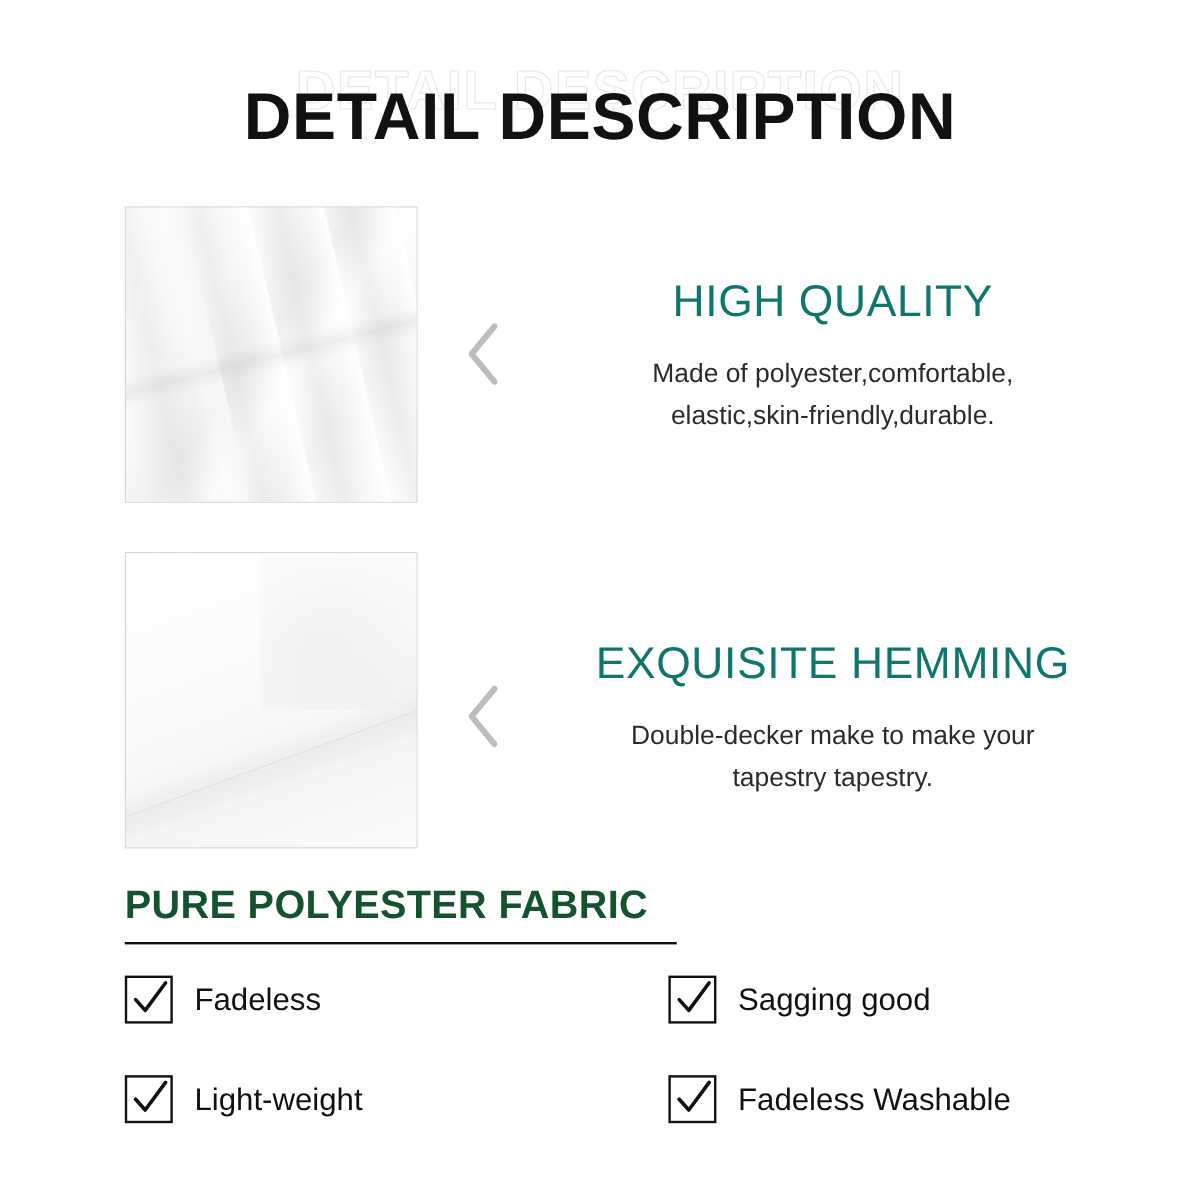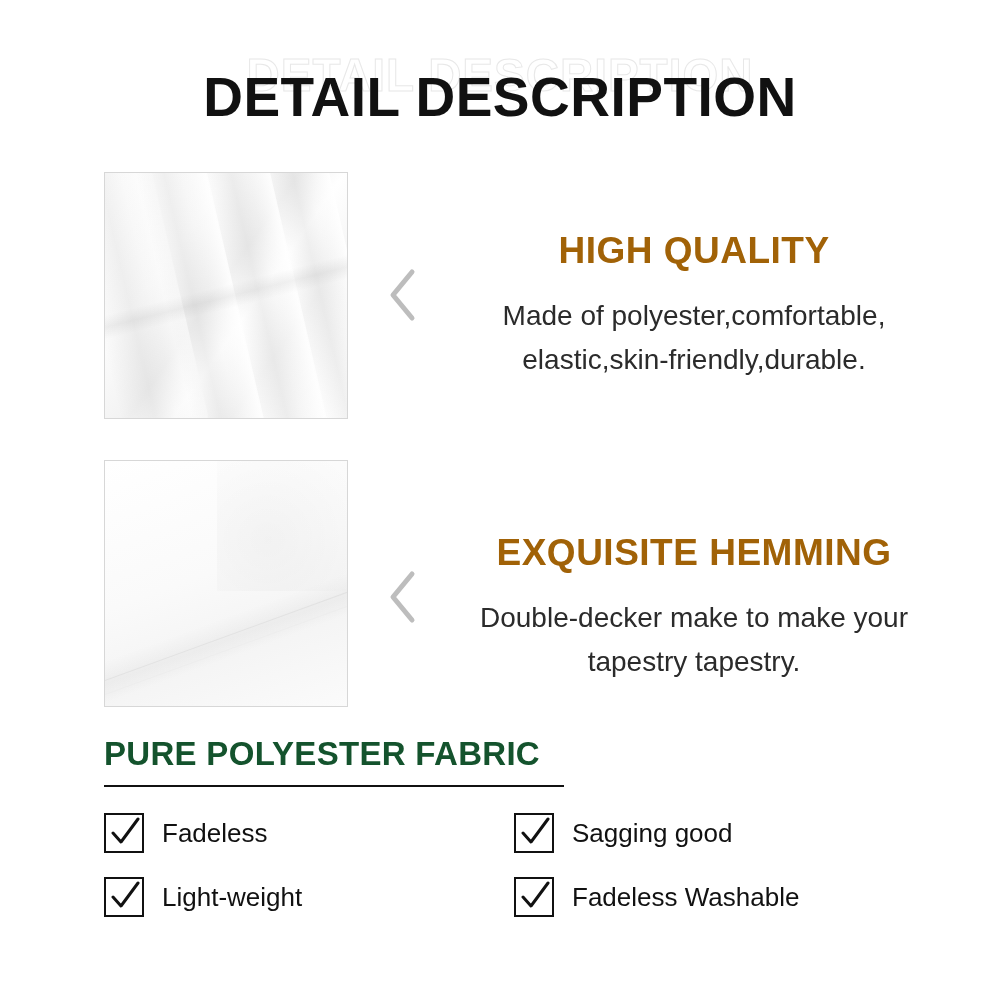--- a/index.html
+++ b/index.html
@@ -146,28 +146,28 @@
     position: absolute;
     left: 434px;
     width: 520px;
     text-align: center;
   }
   .feature-text.row-1 { top: 58px; }
   .feature-text.row-2 { top: 72px; }
 
   .feature-heading {
     font-size: 37px;
-    font-weight: 700;
+    font-weight: 400;
     letter-spacing: 0.5px;
-    color: #a16207;
+    color: #0f766e;
     white-space: nowrap;
     margin: 0 0 22px 0;
   }
   .feature-desc {
-    font-size: 28px;
+    font-size: 22px;
     line-height: 1.58;
     color: #2b2b2b;
   }
   .feature-desc div { white-space: nowrap; }
 
   
   .bottom {
     position: absolute;
     left: 104px;
     top: 735px;
@@ -185,20 +185,21 @@
     width: 460px;
     height: 2px;
     background: #111111;
     margin-top: 2px;
   }
   .check-grid {
     margin-top: 26px;
     display: grid;
     grid-template-columns: 410px 1fr;
     grid-row-gap: 24px;
+    gap: 43px;
   }
   .check-item {
     display: flex;
     align-items: center;
   }
   .checkbox {
     width: 40px;
     height: 40px;
     border: 2px solid #111111;
     box-sizing: border-box;

